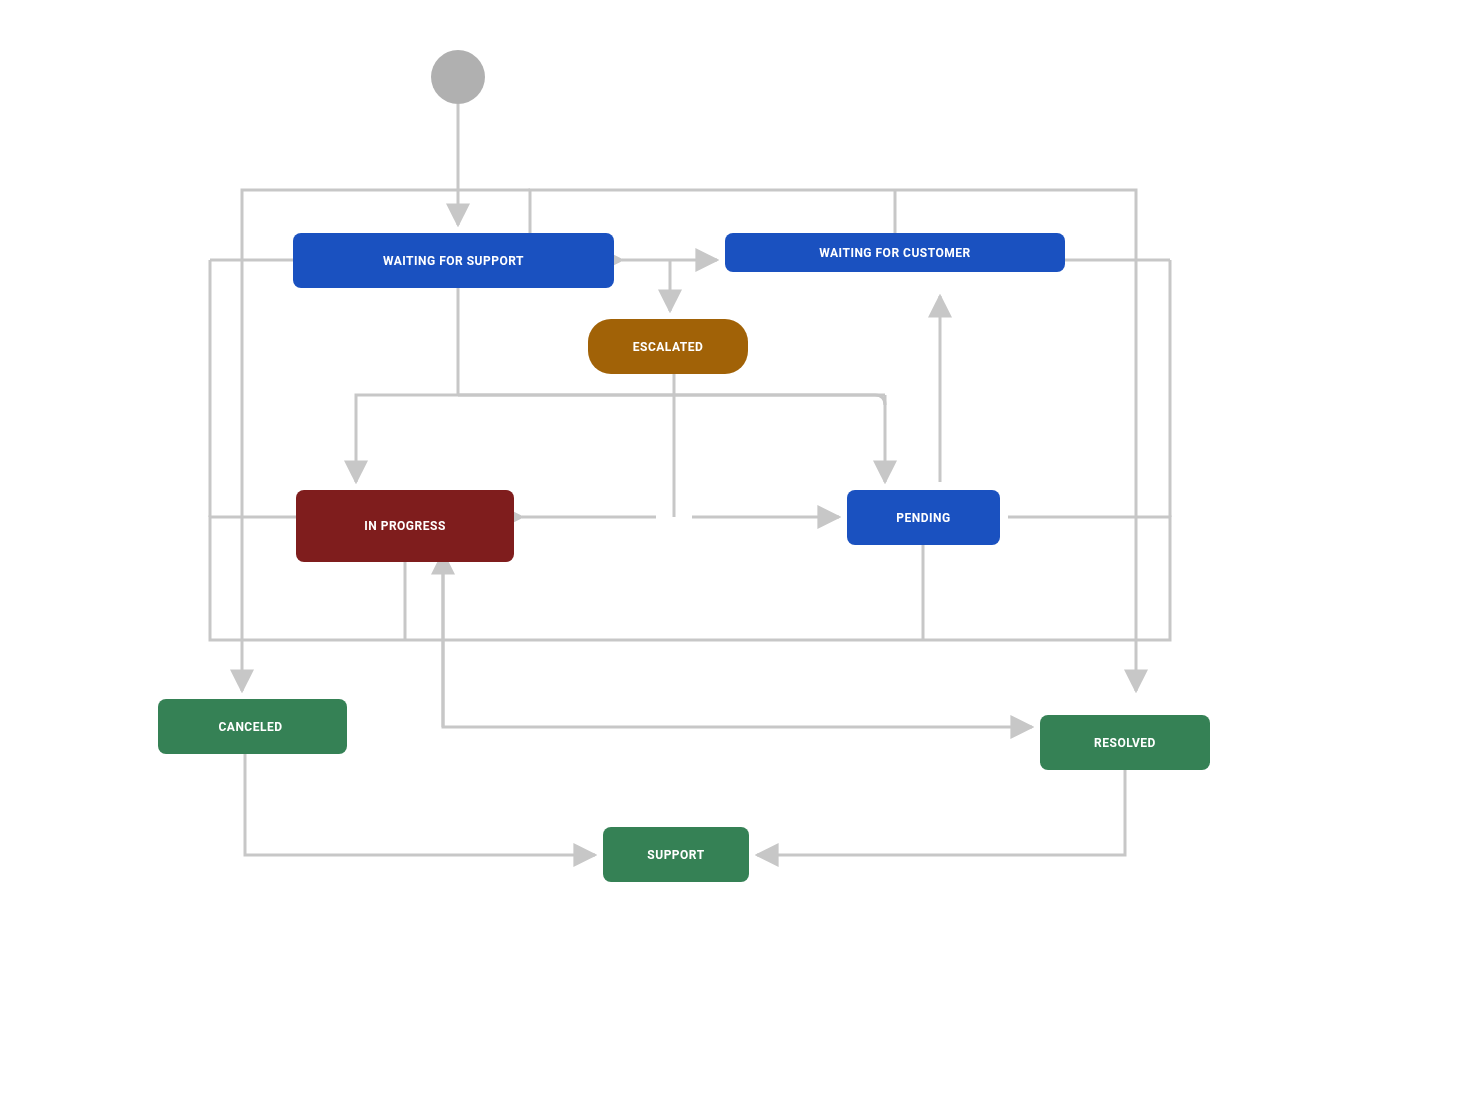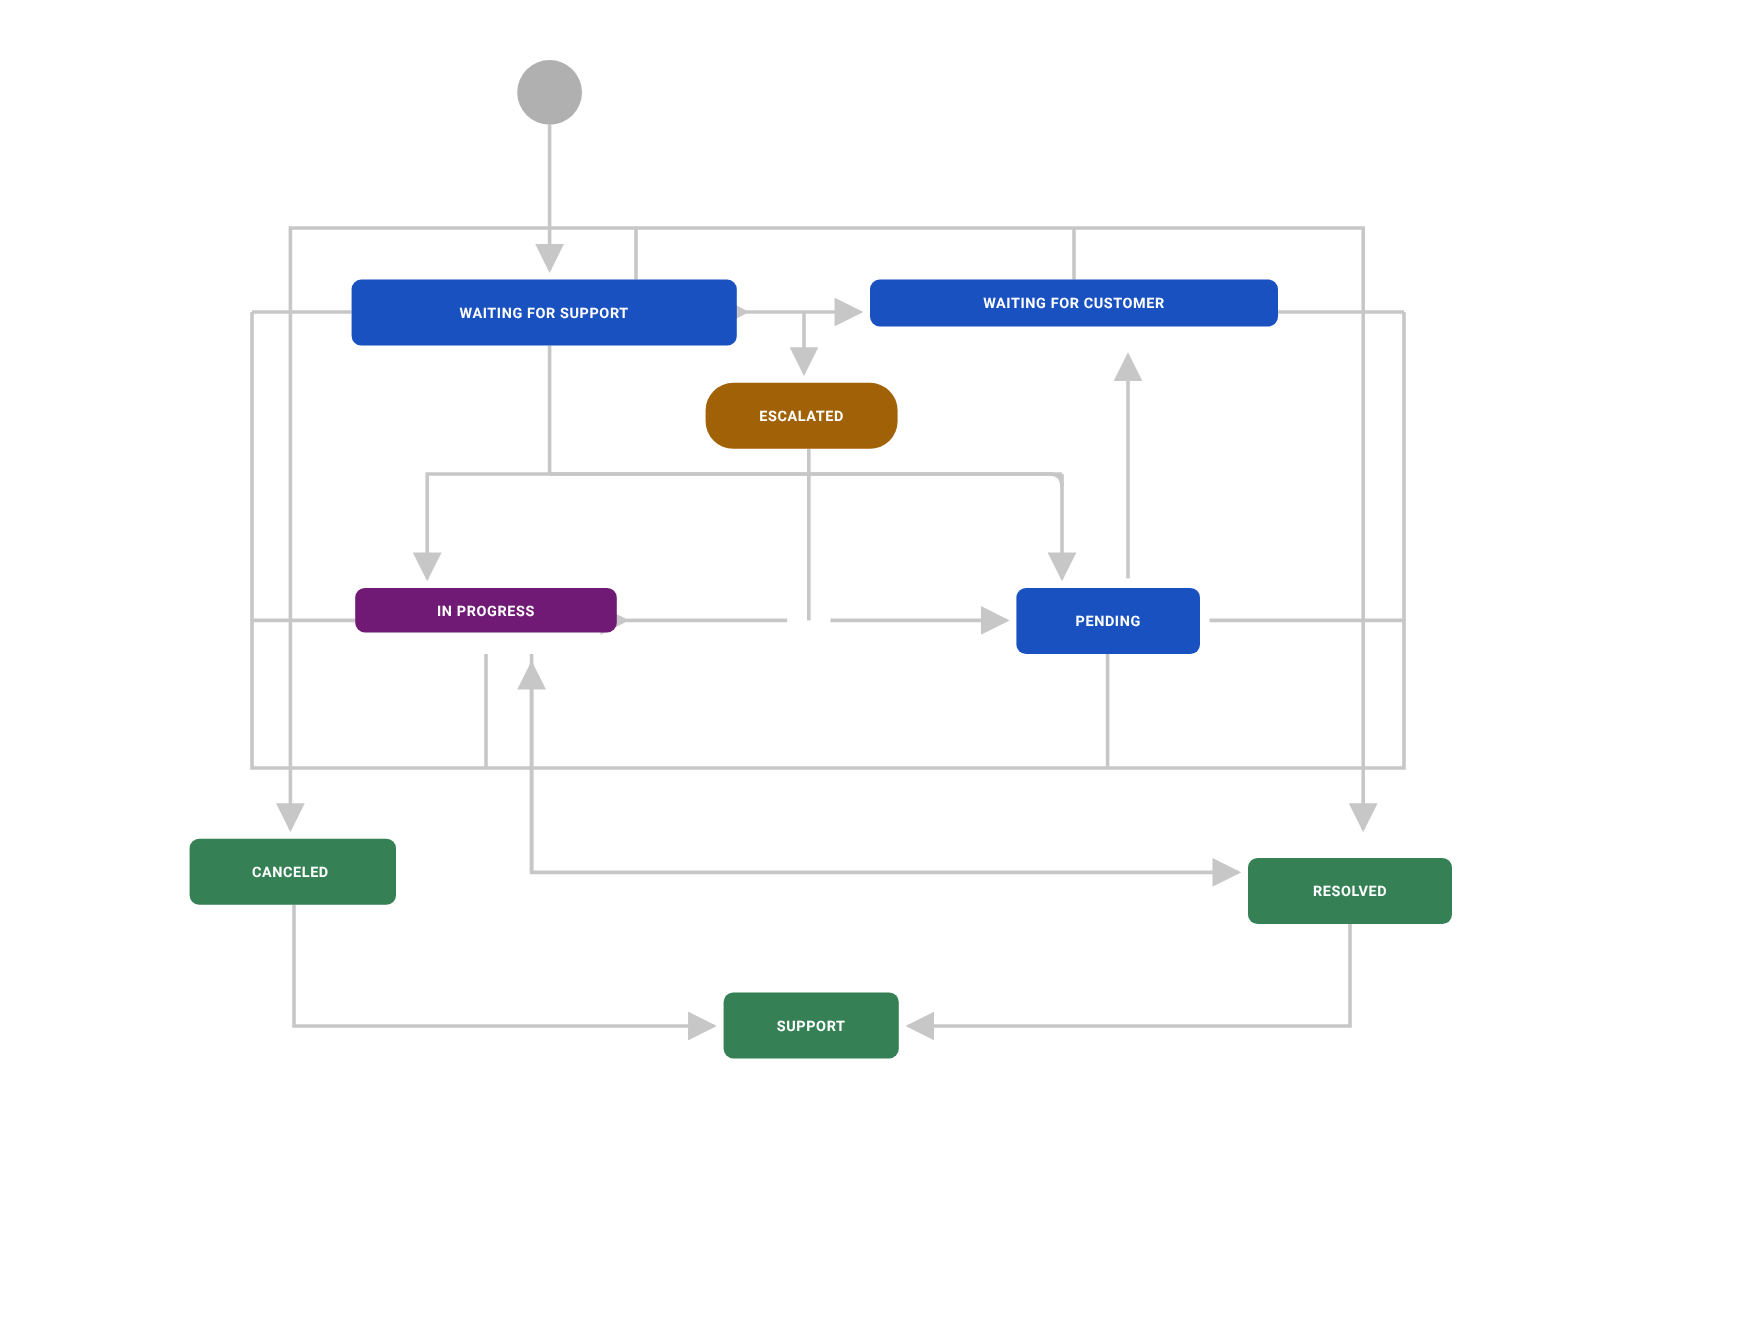--- a/index.html
+++ b/index.html
@@ -100,29 +100,29 @@
   </div>
 
   <div class="node" style="left:725px;top:233px;width:340px;height:39px;background:#1a51c0;">
     <span>WAITING FOR CUSTOMER</span>
   </div>
 
   <div class="node" style="left:588px;top:319px;width:160px;height:55px;background:#a16207;border-radius:23px;">
     <span>ESCALATED</span>
   </div>
 
-  <div class="node" style="left:296px;top:490px;width:218px;height:37px;background:#701a75;">
+  <div class="node" style="left:296px;top:490px;width:218px;height:72px;background:#7f1d1d;">
     <span>IN PROGRESS</span>
   </div>
 
   <div class="node" style="left:847px;top:490px;width:153px;height:55px;background:#1a51c0;">
     <span>PENDING</span>
   </div>
 
-  <div class="node" style="left:158px;top:699px;width:172px;height:55px;background:#358155;padding-left:14px;">
+  <div class="node" style="left:158px;top:699px;width:189px;height:55px;background:#358155;padding-left:14px;">
     <span>CANCELED</span>
   </div>
 
   <div class="node" style="left:1040px;top:699px;width:170px;height:55px;background:#358155;margin-top:16px;">
     <span>RESOLVED</span>
   </div>
 
   <div class="node" style="left:603px;top:827px;width:146px;height:55px;background:#358155;">
     <span>SUPPORT</span>
   </div>

